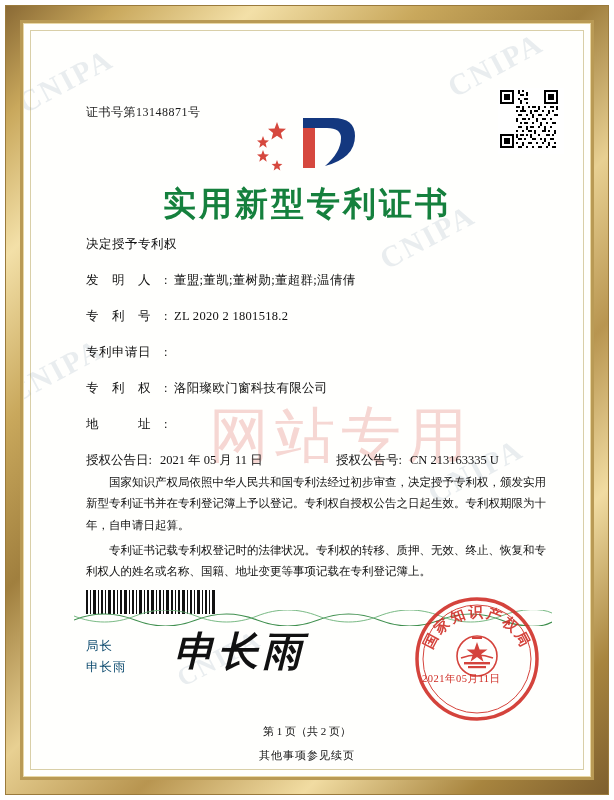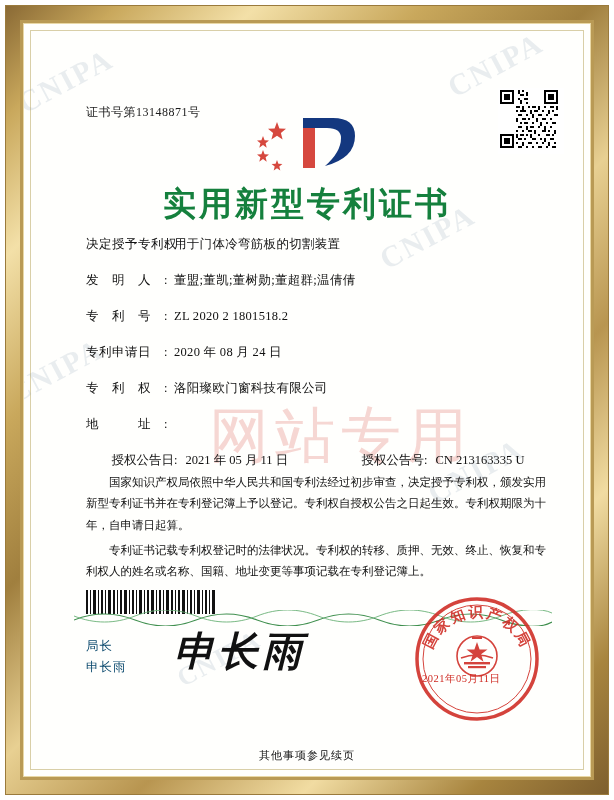--- a/index.html
+++ b/index.html
@@ -172,21 +172,21 @@
   }
   .flabel {
     width: 78px;
     flex: 0 0 78px;
     letter-spacing: 0.5px;
     white-space: nowrap;
   }
   .fcolon { flex: 0 0 10px; }
   .fvalue { flex: 1 1 auto; letter-spacing: 0.3px; }
 
-  .frow-double { display: flex; align-items: baseline; margin-bottom: 19px; justify-content: center; }
+  .frow-double { display: flex; align-items: baseline; margin-bottom: 19px; }
   .frow-double .half {
     display: flex;
     align-items: baseline;
   }
   .frow-double .half.left { flex: 0 0 250px; }
   .frow-double .half .flabel2 { white-space: nowrap; }
   .frow-double .half .fvalue2 { margin-left: 8px; }
 
   .paragraphs {
     position: absolute;
@@ -424,39 +424,37 @@
         </svg>
       </div>
 
       <div class="title">实用新型专利证书</div>
 
       <div class="fields">
 
         <div class="frow">
           <div class="flabel">决定授予专利权</div>
           <div class="fcolon">:</div>
-          <div class="fvalue">用于门体冷弯筋板的切割装置</div>
         </div>
 
         <div class="frow">
           <div class="flabel">发　明　人</div>
           <div class="fcolon">:</div>
           <div class="fvalue">董盟;董凯;董树勋;董超群;温倩倩</div>
         </div>
 
         <div class="frow">
           <div class="flabel">专　利　号</div>
           <div class="fcolon">:</div>
           <div class="fvalue">ZL 2020 2 1801518.2</div>
         </div>
 
         <div class="frow">
           <div class="flabel">专利申请日</div>
           <div class="fcolon">:</div>
-          <div class="fvalue">2020 年 08 月 24 日</div>
         </div>
 
         <div class="frow">
           <div class="flabel">专　利　权</div>
           <div class="fcolon">:</div>
           <div class="fvalue">洛阳璨欧门窗科技有限公司</div>
         </div>
 
         <div class="frow">
           <div class="flabel">地　　　址</div>
@@ -556,17 +554,18 @@
               <path id="sealArc" d="M 18,70 A 47,47 0 0 1 112,70"></path>
             </defs>
             <text font-family="Liberation Serif, serif" font-size="14.5" font-weight="bold" fill="#cf2a22" letter-spacing="2.5">
               <textPath href="#sealArc" startOffset="50%" text-anchor="middle">国家知识产权局</textPath>
             </text>
           </g>
         </svg>
       </div>
       <div class="seal-date">2021年05月11日</div>
 
+      <div class="page-no">第 1 页（共 2 页）</div>
       <div class="footnote">其他事项参见续页</div>
 
     </div>
   </div>
 </div>
 
 </body></html>

